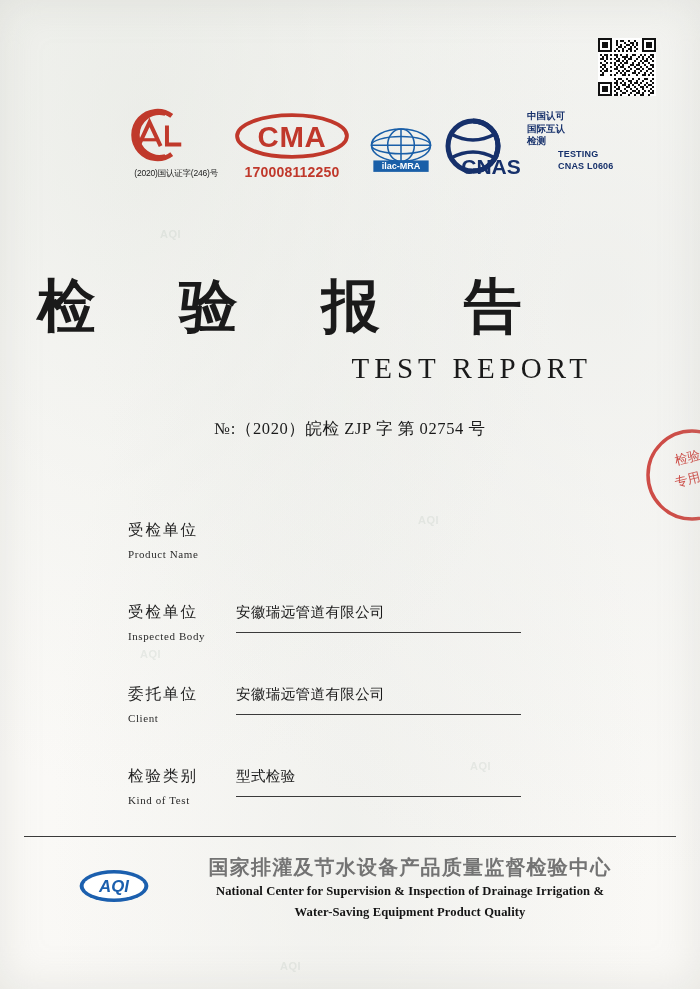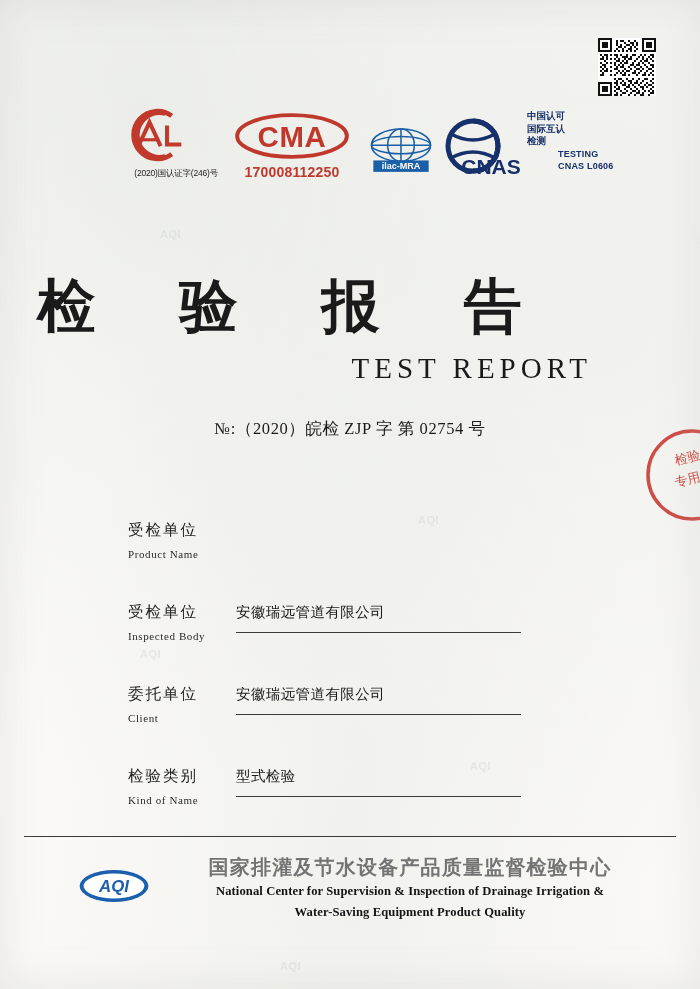--- a/index.html
+++ b/index.html
@@ -590,21 +590,21 @@
     <div class="field-label">
       <div class="label-cn">委托单位</div>
       <div class="label-en">Client</div>
     </div>
     <div class="field-value">安徽瑞远管道有限公司</div>
   </div>
 
   <div class="field-row">
     <div class="field-label">
       <div class="label-cn">检验类别</div>
-      <div class="label-en">Kind of Name</div>
+      <div class="label-en">Kind of Test</div>
     </div>
     <div class="field-value">型式检验</div>
   </div>
 
 </div>
 
 <div class="footer">
   <div class="footer-rule"></div>
 
   <div class="aqi-logo">

